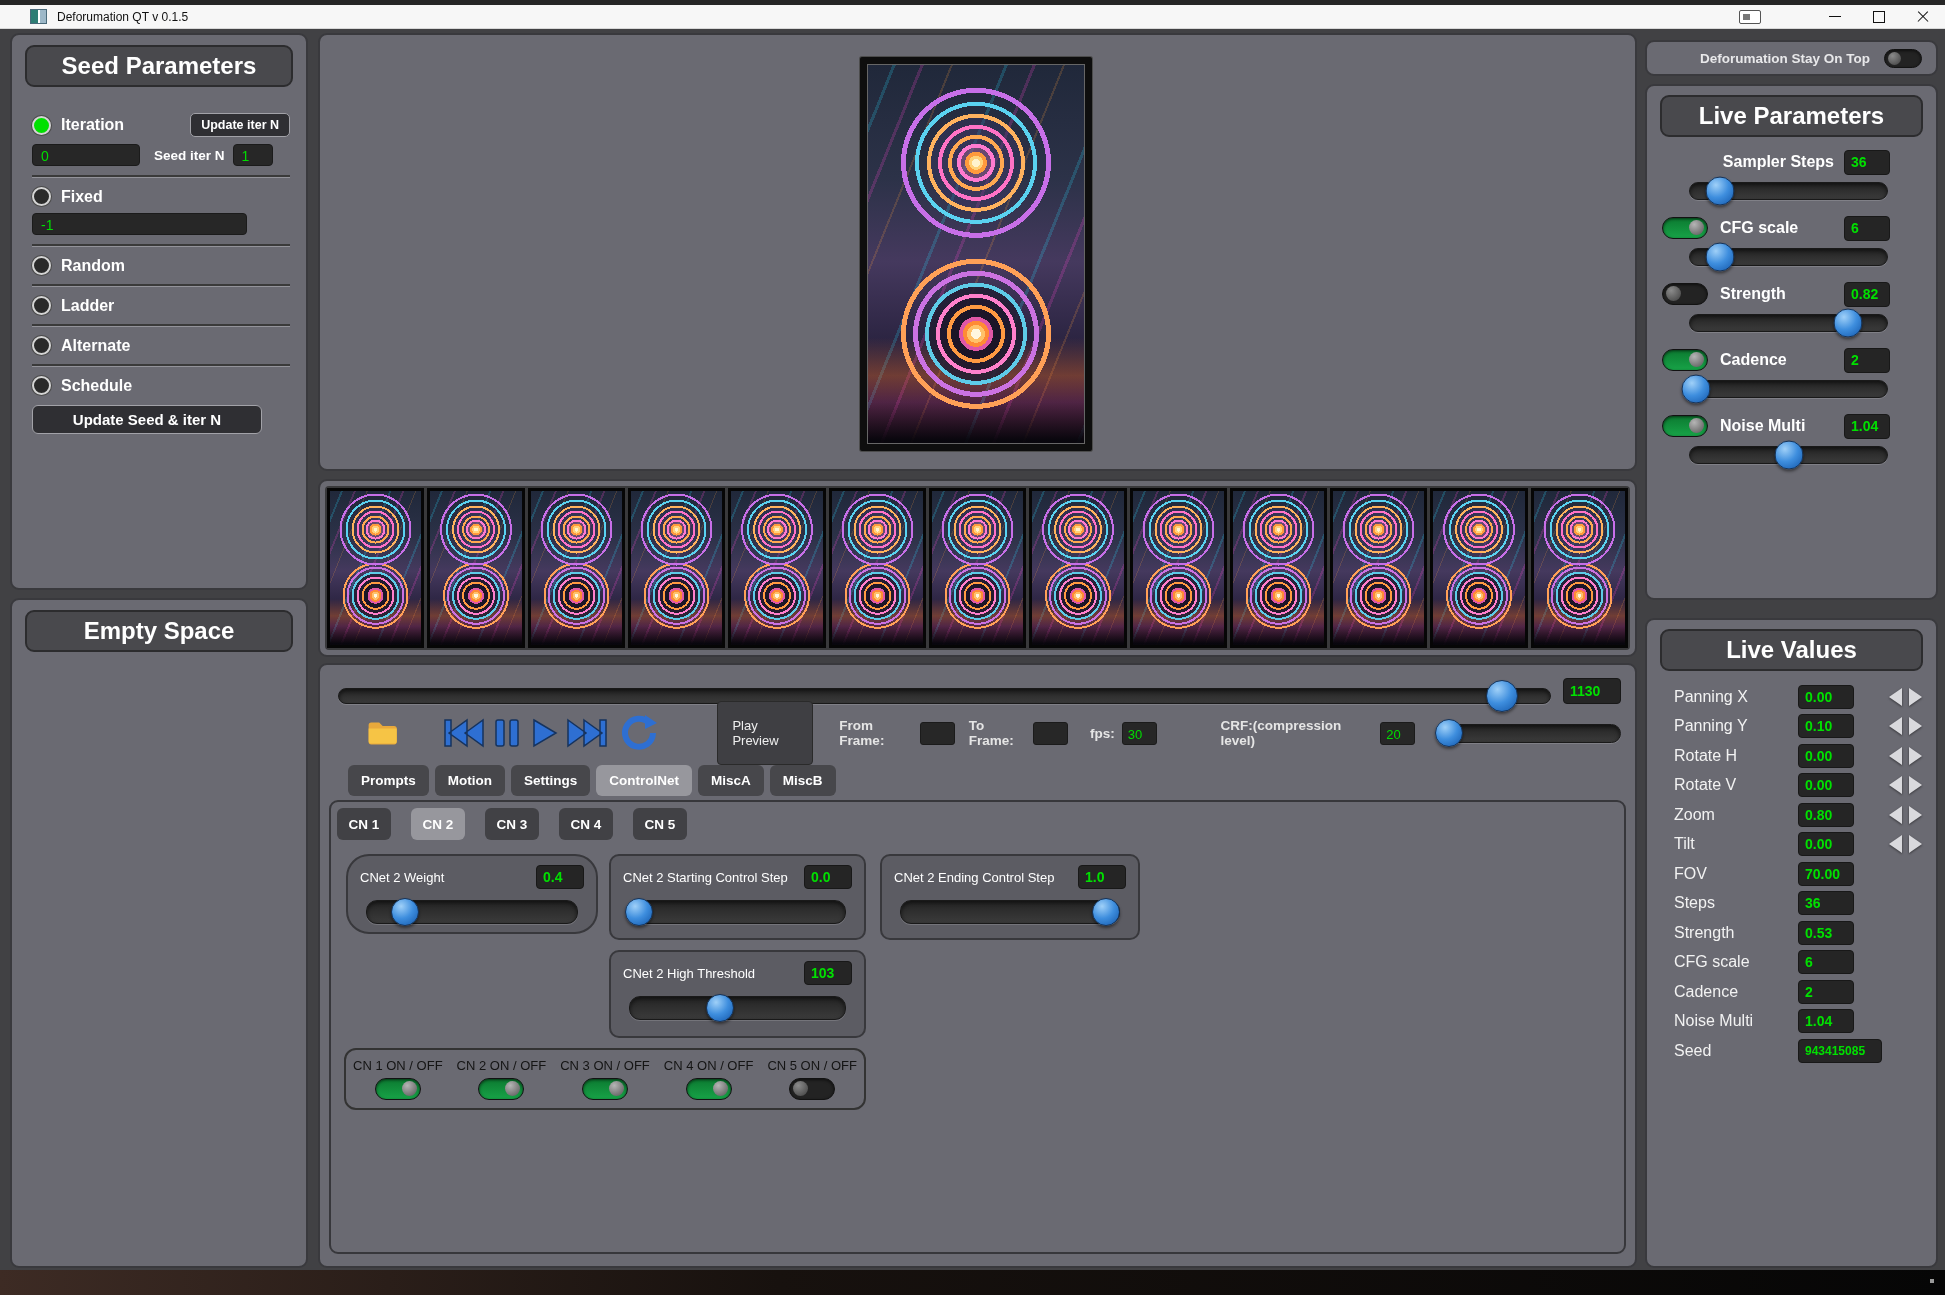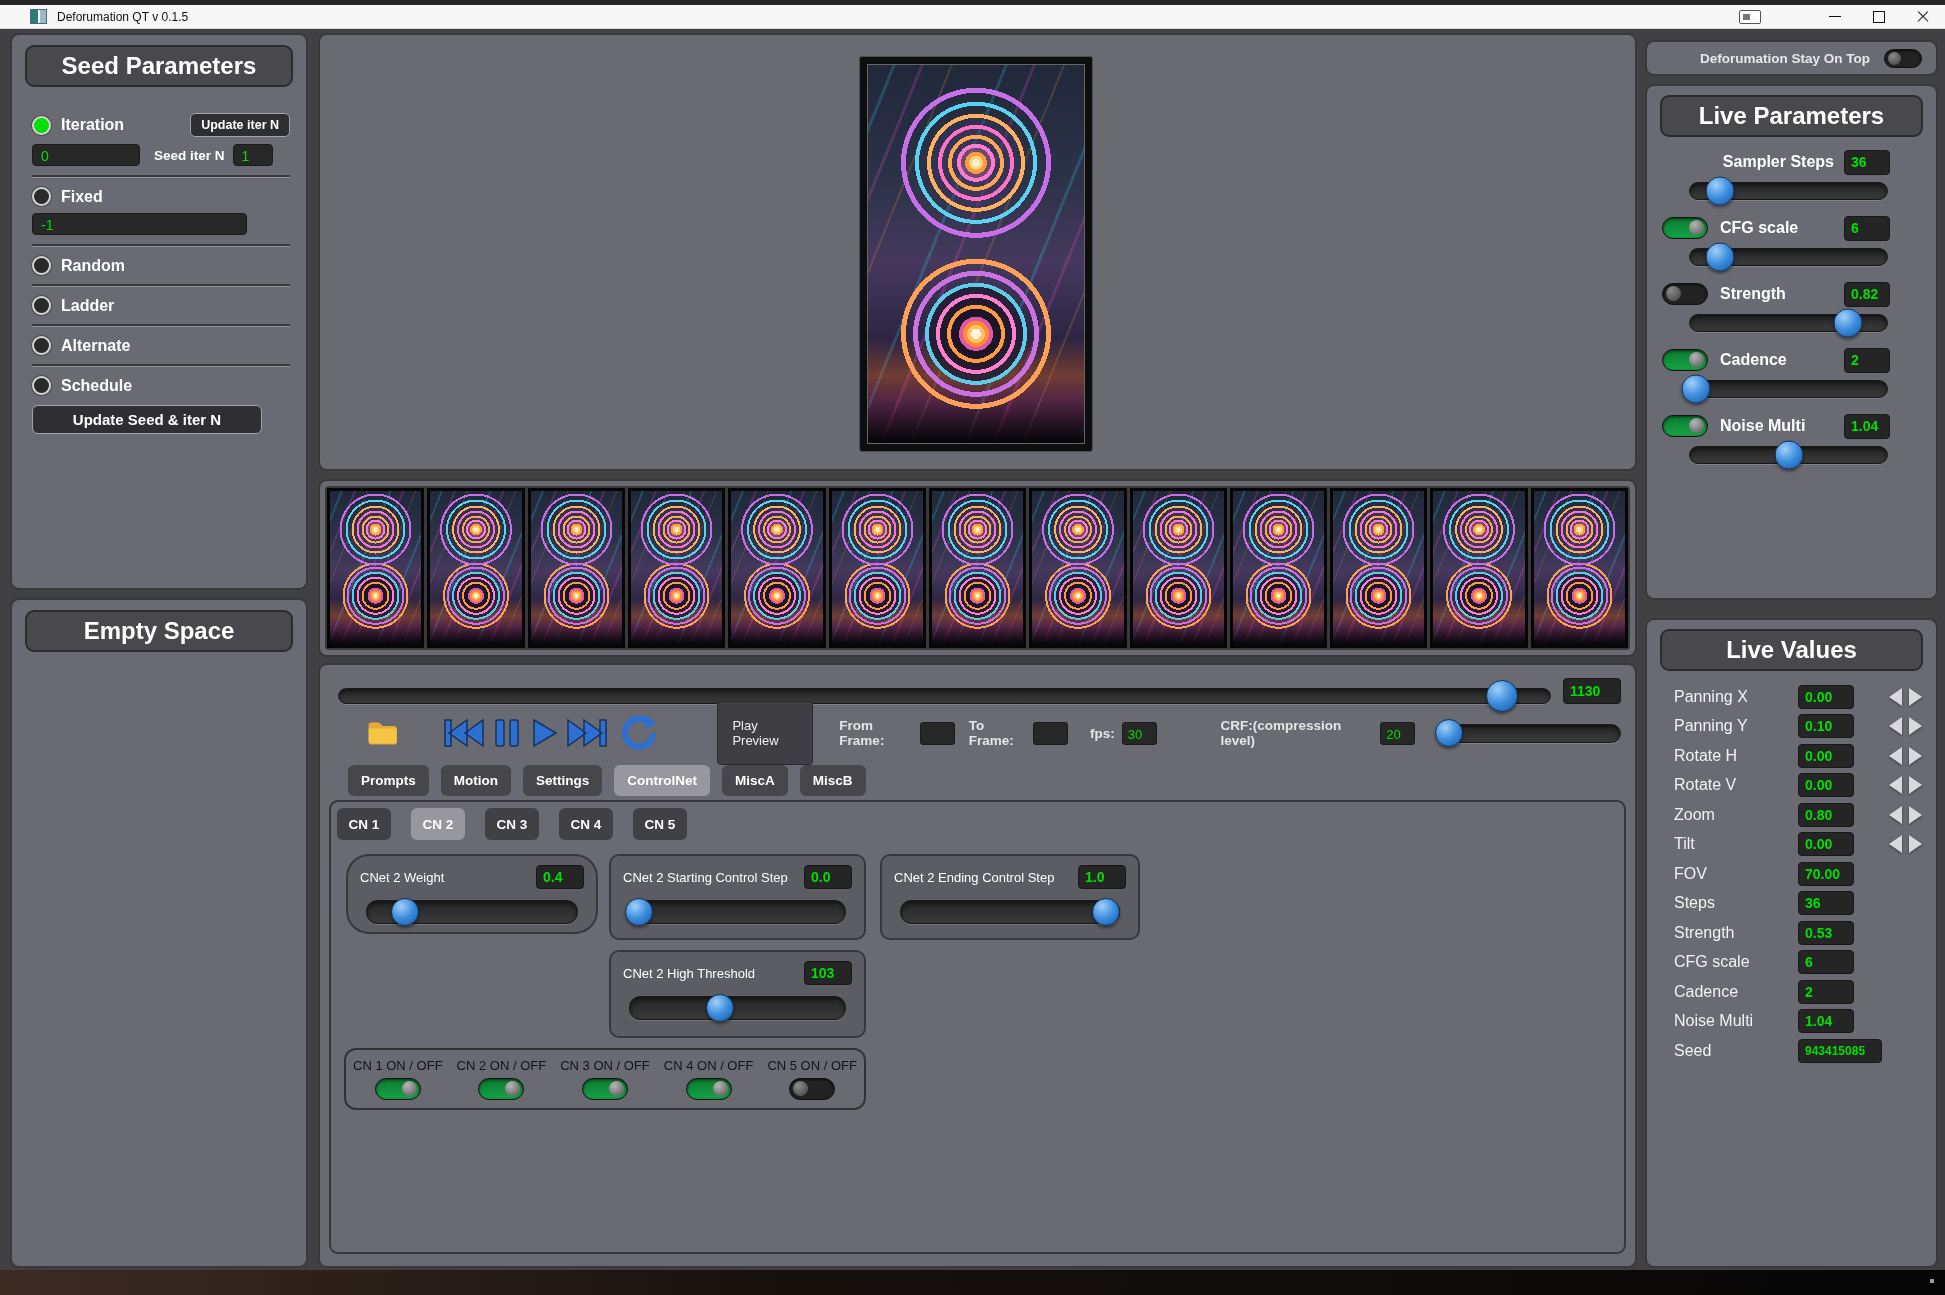--- a/index.html
+++ b/index.html
@@ -97,21 +97,21 @@
   .tl-knob{width:30px;height:30px;}
   .controls-row{position:absolute;left:0;top:42px;right:14px;height:52px;display:flex;align-items:center;}
   .media{display:flex;align-items:center;gap:7px;}
   .pp-btn{background:#3f3f43;border:1px solid #2a2a2a;border-radius:4px;color:#eee;font-size:13px;
           padding:16px 14px;}
   .ctl-label{color:#e5e5e5;font-weight:bold;font-size:13.5px;}
   .ctl-input{width:38px;height:23px;background:#272727;border:1px solid #1b1b1b;border-radius:3px;
              color:#00dd00;font-size:13px;line-height:23px;padding:0 5px;box-sizing:border-box;}
 
   
-  .tabs-row{position:absolute;left:9px;top:100px;display:flex;gap:12px;padding-left:19px;}
+  .tabs-row{position:absolute;left:9px;top:100px;display:flex;gap:6px;padding-left:19px;}
   .tab{background:#47474b;border-radius:6px;color:#fff;font-weight:bold;font-size:13.5px;
        padding:8px 13px;}
   .tab.active{background:#97979d;}
   .tab-content{position:absolute;left:9px;top:135px;right:9px;bottom:12px;border:2px solid #37373b;
                border-radius:9px;}
   .cn-tabs{position:absolute;left:6px;top:6px;display:flex;gap:20px;}
   .cn-tab{background:#414145;border-radius:6px;color:#fff;font-weight:bold;font-size:13.5px;
           width:54px;height:32px;display:flex;align-items:center;justify-content:center;}
   .cn-tab.active{background:#97979d;}
 

